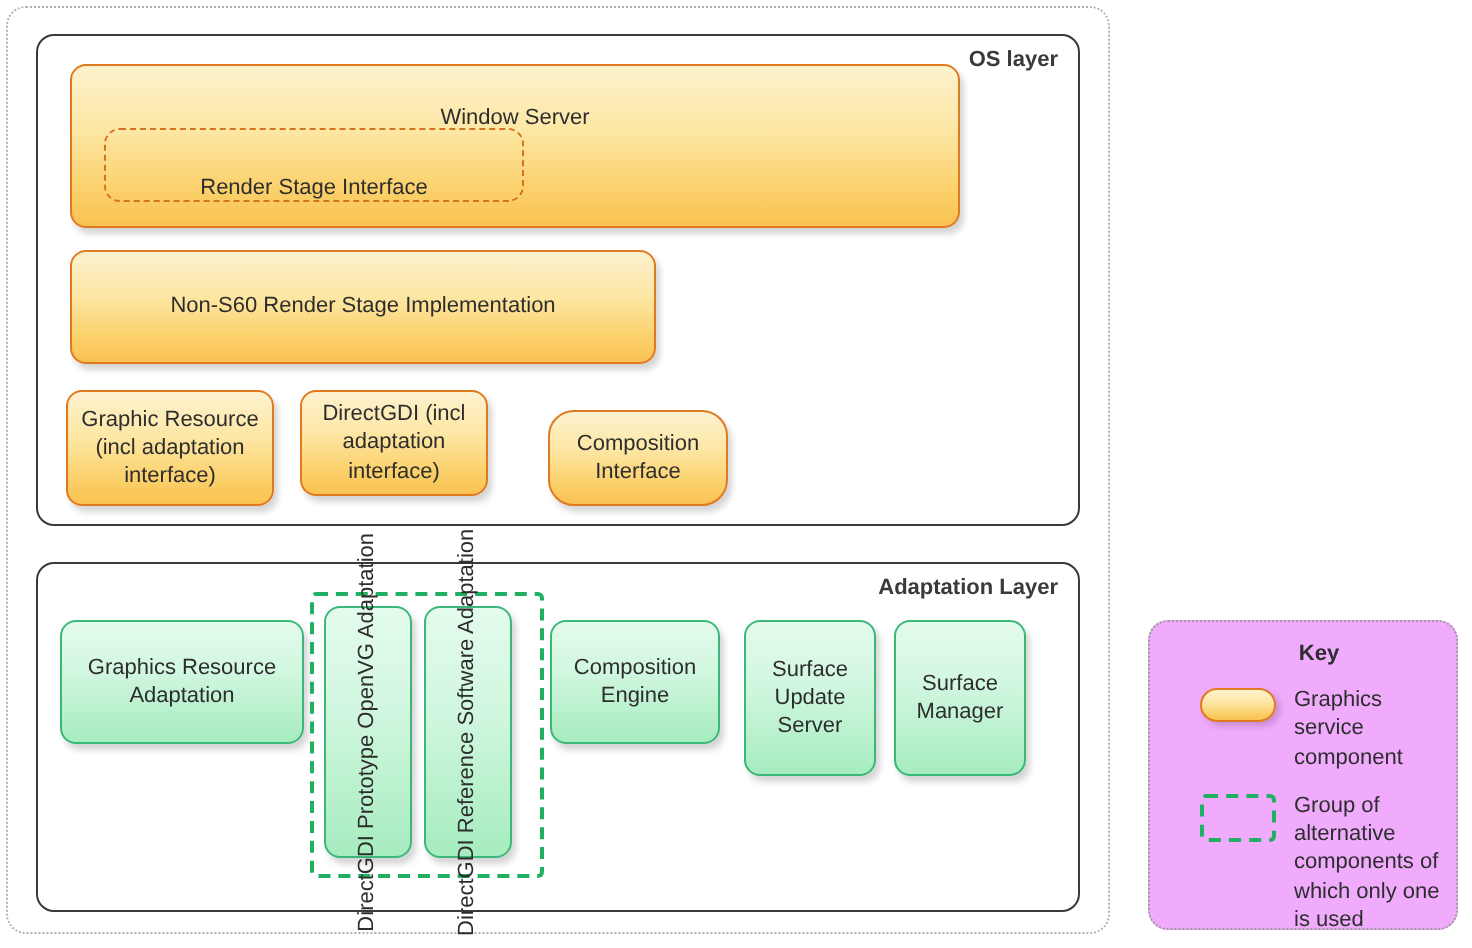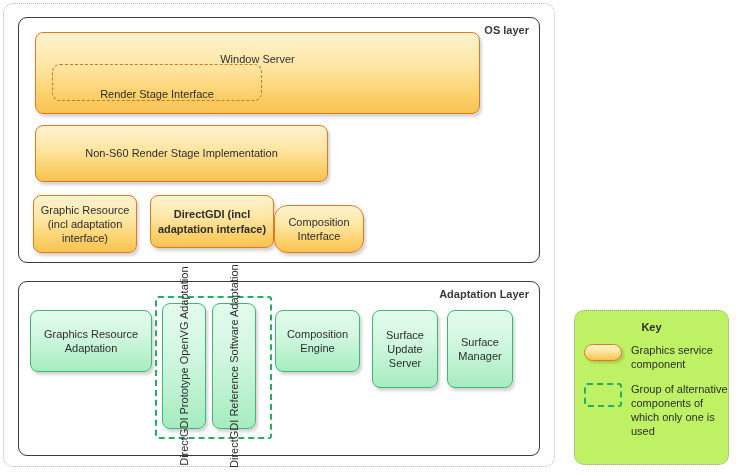--- a/index.html
+++ b/index.html
@@ -106,21 +106,21 @@
     transform: rotate(-90deg);
     white-space: nowrap;
     line-height: 1.3;
   }
 
   
   #window-server            { left: 35px;  top: 32px;  width: 445px; height: 82px; }
   #render-stage-interface   { left: 52px;  top: 64px;  width: 210px; height: 37px; }
   #non-s60-render-stage     { left: 35px;  top: 125px; width: 293px; height: 57px; }
   #graphic-resource         { left: 33px;  top: 195px; width: 104px; height: 58px; }
-  #directgdi-incl           { left: 150px; top: 195px; width: 124px; height: 53px; font-weight: bold; }
+  #directgdi-incl           { left: 150px; top: 195px; width: 94px; height: 53px; }
   #composition-interface    { left: 274px; top: 205px; width: 90px;  height: 48px; border-radius: 13px; }
 
   
   #graphics-resource-adaptation { left: 30px;  top: 310px; width: 122px; height: 62px; }
   #alt-group-box                { left: 155px; top: 296px; width: 117px; height: 143px; }
   #directgdi-openvg             { left: 162px; top: 303px; width: 44px;  height: 126px; }
   #directgdi-software           { left: 212px; top: 303px; width: 44px;  height: 126px; }
   #composition-engine           { left: 275px; top: 310px; width: 85px;  height: 62px; }
   #surface-update-server        { left: 372px; top: 310px; width: 66px;  height: 78px; }
   #surface-manager              { left: 447px; top: 310px; width: 66px;  height: 78px; }
@@ -128,21 +128,22 @@
   
   #key-panel {
     position: absolute;
     left: 574px;
     top: 310px;
     width: 155px;
     height: 155px;
     border: 1px dotted #9a9a9a;
     border-radius: 10px;
     box-sizing: border-box;
-    background: #bef264;
+    background: #f0abfc;
+    padding-left: 16px;
   }
   #key-title {
     text-align: center;
     font-weight: bold;
     font-size: 11px;
     color: #2d2d2d;
     margin-top: 10px;
   }
   .key-row {
     display: flex;

